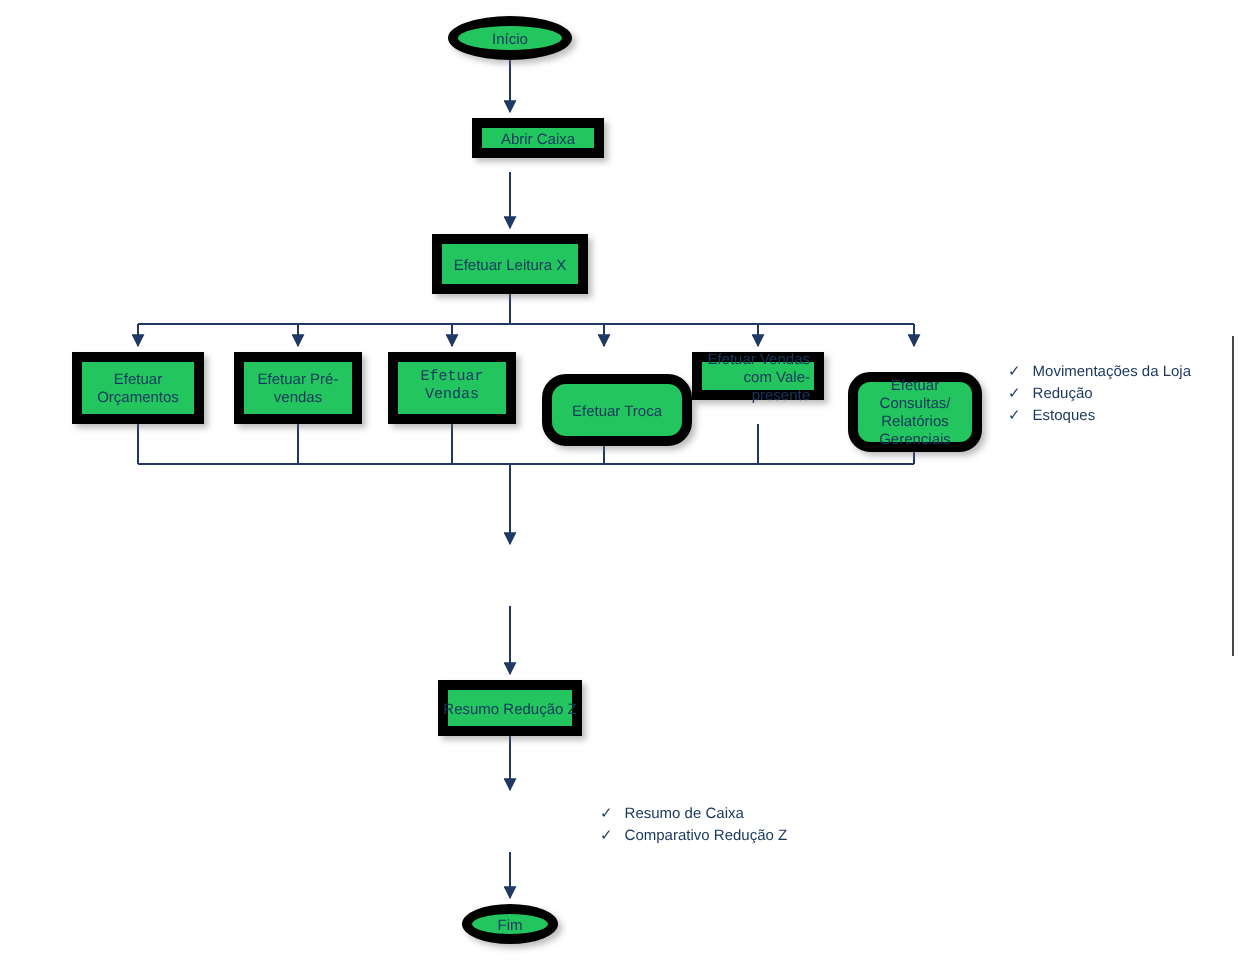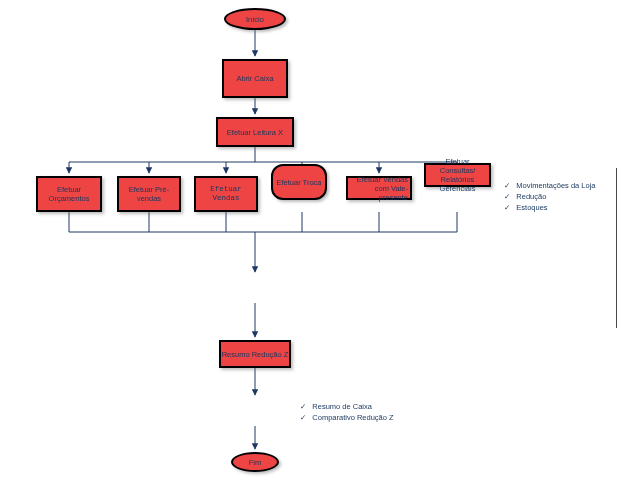--- a/index.html
+++ b/index.html
@@ -1,22 +1,22 @@
 <!DOCTYPE html>
 <html><head>
 <meta charset="utf-8">
 <style>
   html,body{margin:0;padding:0;background:#ffffff;}
   body{width:621px;height:487px;position:relative;font-family:"Liberation Sans",sans-serif;overflow:hidden;}
   .stage{position:absolute;left:0;top:0;width:621px;height:487px;}
   svg.connectors{position:absolute;left:0;top:0;z-index:0;}
   .node{
     position:absolute;z-index:1;
-    background:#ef4444;
-    border:2px solid #000000;
+    background:#22c55e;
+    border:5px solid #000000;
     color:#17375e;
     font-size:7.5px;line-height:1.2;
     display:flex;align-items:center;justify-content:center;text-align:center;
     box-shadow:2px 2px 3px rgba(110,110,110,0.45);
     box-sizing:border-box;
     padding:1px 2px;
   }
   .node.oval{border-radius:50%;}
   .node.nowrap{white-space:nowrap;}
   .checklist{
@@ -66,35 +66,35 @@
       <line x1="255" y1="303" x2="255" y2="337" marker-end="url(#ah)"></line>
 
       <line x1="255" y1="368" x2="255" y2="395" marker-end="url(#ah)"></line>
 
       <line x1="255" y1="426" x2="255" y2="449" marker-end="url(#ah)"></line>
     </g>
   </svg>
 
   <div class="node oval nowrap" style="left:224px;top:8px;width:62px;height:22px;">Início</div>
 
-  <div class="node nowrap" style="left:222px;top:59px;width:66px;height:39px;">Abrir Caixa</div>
+  <div class="node nowrap" style="left:236px;top:59px;width:66px;height:20px;">Abrir Caixa</div>
 
   <div class="node nowrap" style="left:216px;top:117px;width:78px;height:30px;">Efetuar Leitura X</div>
 
   <div class="node" style="left:36px;top:176px;width:66px;height:36px;">Efetuar Orçamentos</div>
 
   <div class="node" style="left:117px;top:176px;width:64px;height:36px;">Efetuar Pré-vendas</div>
 
   <div class="node" style="left:194px;top:176px;width:64px;height:36px;font-family:Liberation Mono, monospace;">Efetuar Vendas</div>
 
-  <div class="node" style="left:271px;top:164px;width:56px;height:36px;border-radius:12px;">Efetuar Troca</div>
+  <div class="node" style="left:271px;top:187px;width:75px;height:36px;border-radius:12px;">Efetuar Troca</div>
 
   <div class="node" style="left:346px;top:176px;width:66px;height:24px;text-align:right;">Efetuar Vendas com Vale-presente</div>
 
-  <div class="node" style="left:424px;top:163px;width:67px;height:24px;">Efetuar Consultas/ Relatórios Gerenciais</div>
+  <div class="node" style="left:424px;top:186px;width:67px;height:40px;border-radius:11px;">Efetuar Consultas/ Relatórios Gerenciais</div>
 
   <div class="checklist" style="left:504px;top:181px;">
     <div class="check-row">
       <span class="check">✓</span>
       <span>Movimentações da Loja</span>
     </div>
     <div class="check-row">
       <span class="check">✓</span>
       <span>Redução</span>
     </div>

